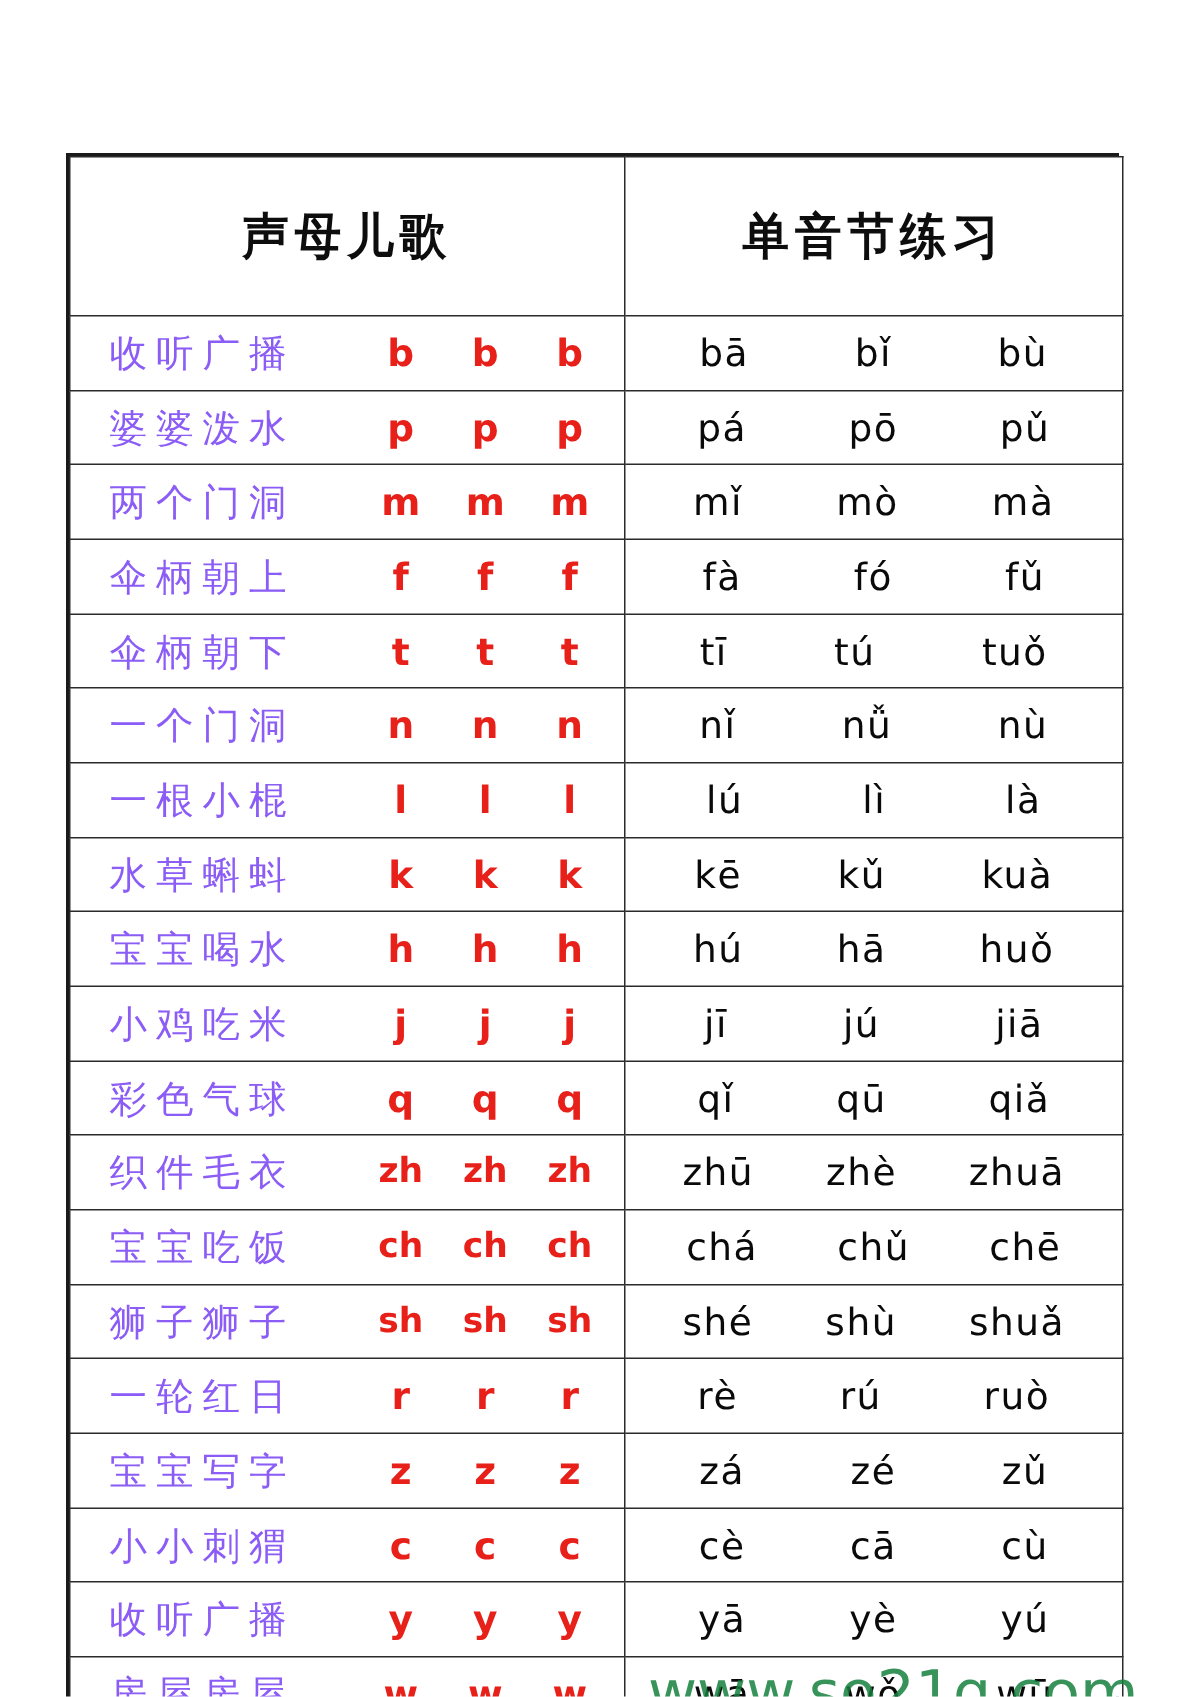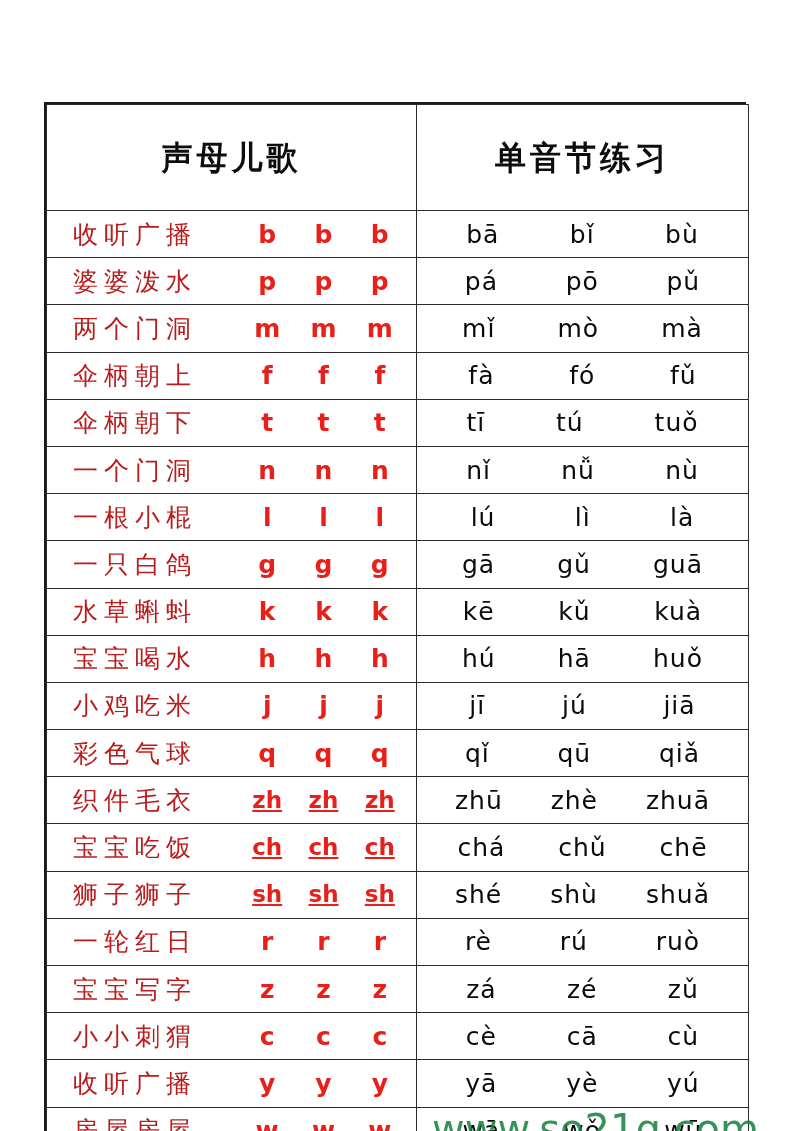--- a/index.html
+++ b/index.html
@@ -83,42 +83,42 @@
     display: flex;
     align-items: center;
     height: 41px;
     padding-left: 26px;
     box-sizing: border-box;
   }
   .phrase {
     font-family: "DejaVu Serif", "Liberation Serif", serif;
     font-size: 25px;
     font-weight: 400;
-    color: #b91c1c;
+    color: #8b5cf6;
     letter-spacing: 6px;
     white-space: nowrap;
     flex: 0 0 auto;
     width: 166px;
   }
   .letters {
     flex: 1 1 auto;
     display: flex;
     align-items: center;
     justify-content: space-around;
     padding-right: 8px;
   }
   .letter {
     font-family: "DejaVu Sans", "Liberation Sans", sans-serif;
     font-size: 25px;
     font-weight: 600;
     color: #e8201a;
     line-height: 1;
     white-space: nowrap;
   }
-  .letter.wide { font-size: 23px; text-decoration: underline; }
+  .letter.wide { font-size: 23px; }
 
   .right-cell {
     display: flex;
     align-items: center;
     justify-content: space-around;
     height: 41px;
     padding: 0 14px;
     box-sizing: border-box;
   }
   .syl {
@@ -302,39 +302,20 @@
               <div class="right-cell">
                 <span class="syl">lú</span>
                 <span class="syl">lì</span>
                 <span class="syl">là</span>
               </div>
             </td>
           </tr>
           <tr class="data-row">
             <td>
               <div class="left-cell">
-                <span class="phrase">一只白鸽</span>
-                <span class="letters">
-                  <span class="letter">g</span>
-                  <span class="letter">g</span>
-                  <span class="letter">g</span>
-                </span>
-              </div>
-            </td>
-            <td>
-              <div class="right-cell">
-                <span class="syl">gā</span>
-                <span class="syl">gǔ</span>
-                <span class="syl">guā</span>
-              </div>
-            </td>
-          </tr>
-          <tr class="data-row">
-            <td>
-              <div class="left-cell">
                 <span class="phrase">水草蝌蚪</span>
                 <span class="letters">
                   <span class="letter">k</span>
                   <span class="letter">k</span>
                   <span class="letter">k</span>
                 </span>
               </div>
             </td>
             <td>
               <div class="right-cell">

